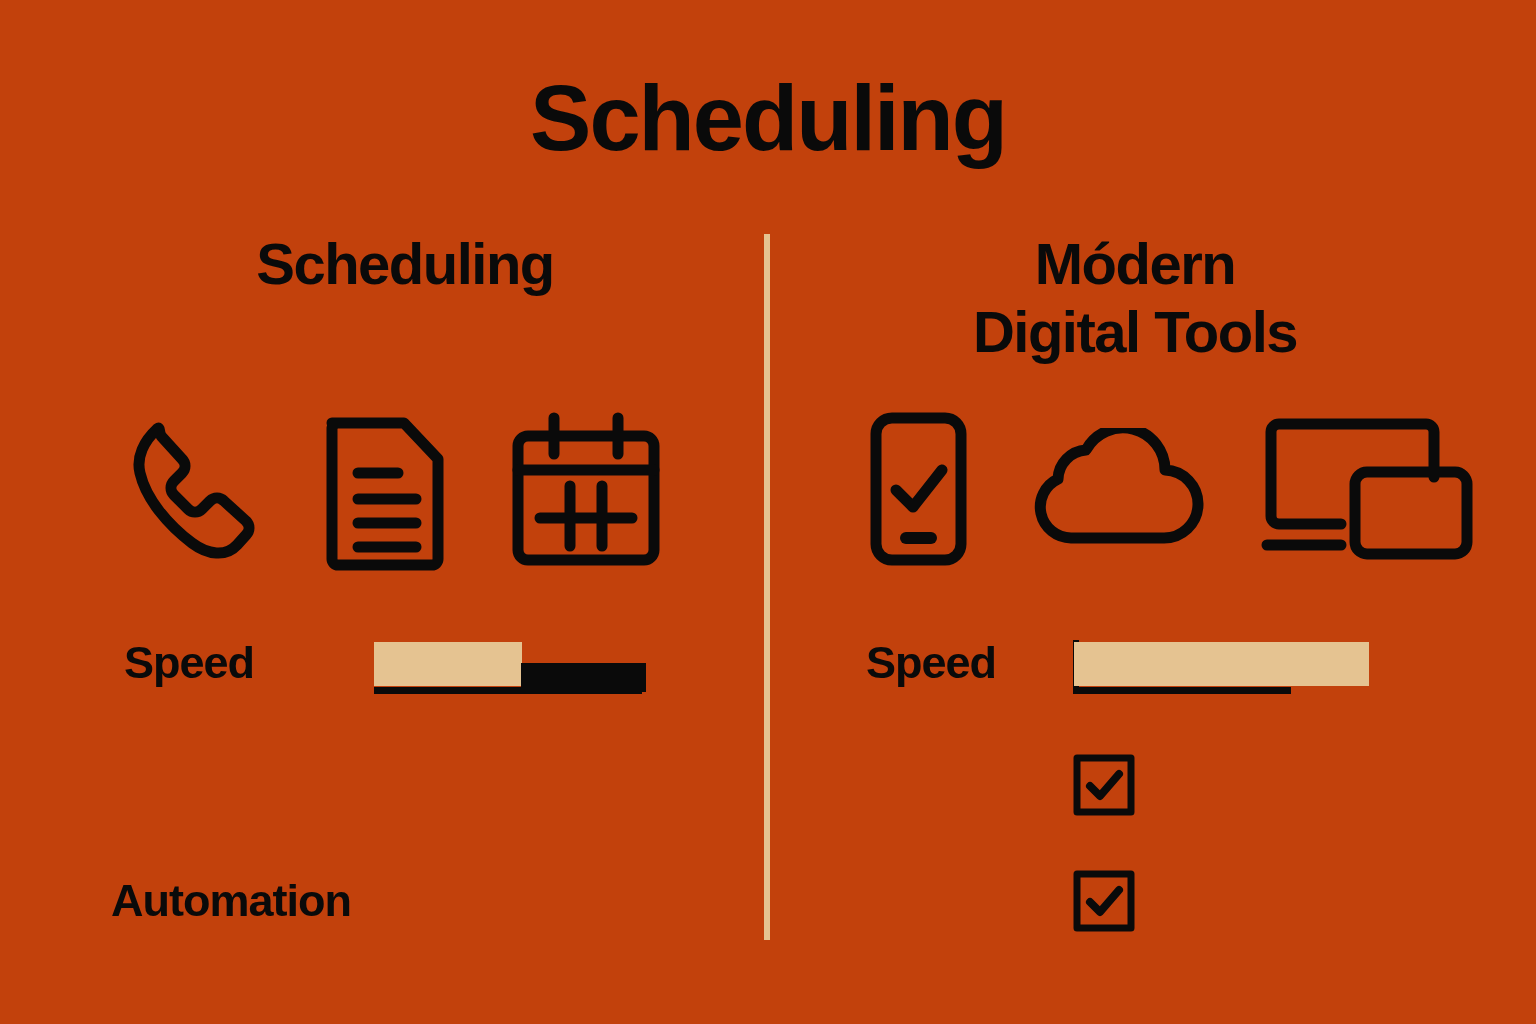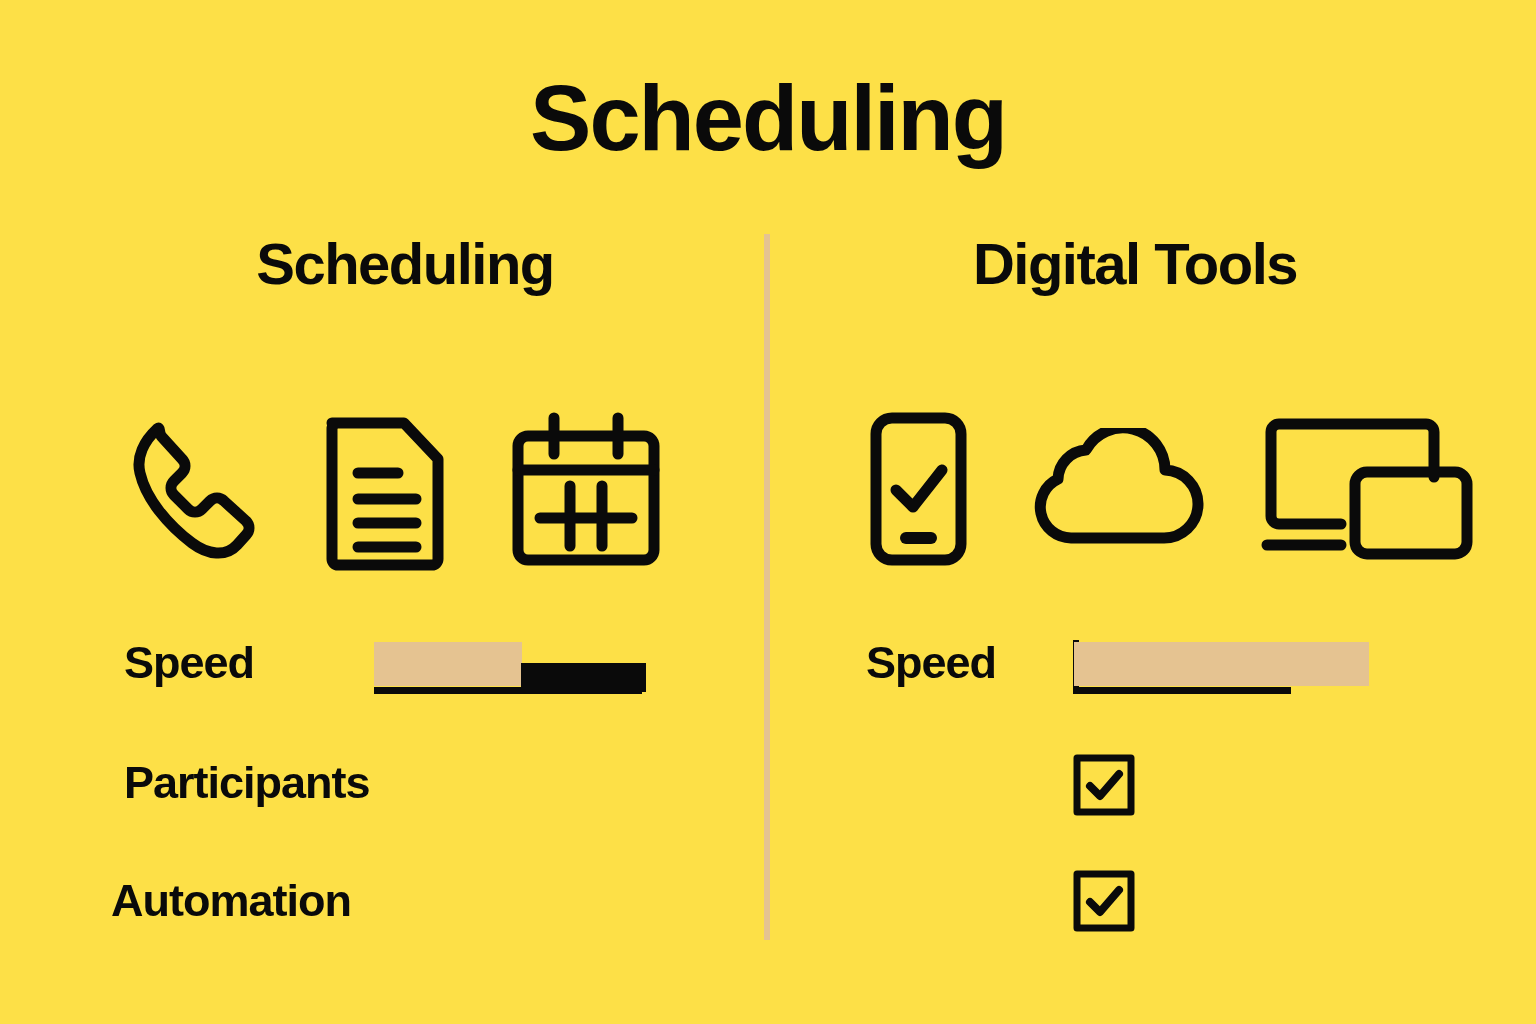--- a/index.html
+++ b/index.html
@@ -8,21 +8,21 @@
   html, body {
     width:1536px; height:1024px;
     background:#FDFBF6;
     font-family:"Liberation Sans", sans-serif;
     overflow:hidden;
   }
 
   .canvas {
     position:relative;
     width:1536px; height:1024px;
-    background:#fde047;
+    background:#c2410c;
   }
 
   
   .title {
     position:absolute;
     top:70px; left:0; width:1536px;
     text-align:center;
     font-size:92px;
     font-weight:bold;
     letter-spacing:-2px;
@@ -153,31 +153,31 @@
         <line x1="48" y1="10" x2="48" y2="46"></line>
         <line x1="112" y1="10" x2="112" y2="46"></line>
         <line x1="34" y1="110" x2="126" y2="110"></line>
         <line x1="64" y1="78" x2="64" y2="138"></line>
         <line x1="96" y1="78" x2="96" y2="138"></line>
       </svg>
     </span>
   </div>
 
   <div class="metric-label lbl-l-speed">Speed</div>
-  <div class="metric-label lbl-l-part">Participants</div>
   <div class="metric-label lbl-l-auto">Automation</div>
 
   <div class="bar-wrap bar-left">
     <div class="bar-fill-tan" style="width:148px;"></div>
     <div class="bar-fill-black" style="left:147px; width:125px;"></div>
     <div class="bar-baseline" style="width:268px;"></div>
   </div>
 
   <div class="col col-right">
     <div class="col-head">
+      <span>Módern</span>
       <span class="l2">Digital Tools</span>
     </div>
   </div>
 
   <div class="icon-row icon-row-right">
 
     <span class="icon">
       <svg width="105" height="162" viewBox="0 0 105 162" fill="none" stroke="#0A0A0A" stroke-width="11" stroke-linecap="round" stroke-linejoin="round">
         <rect x="10" y="10" width="85" height="142" rx="16"></rect>
         <polyline points="30,82 47,99 76,62"></polyline>

